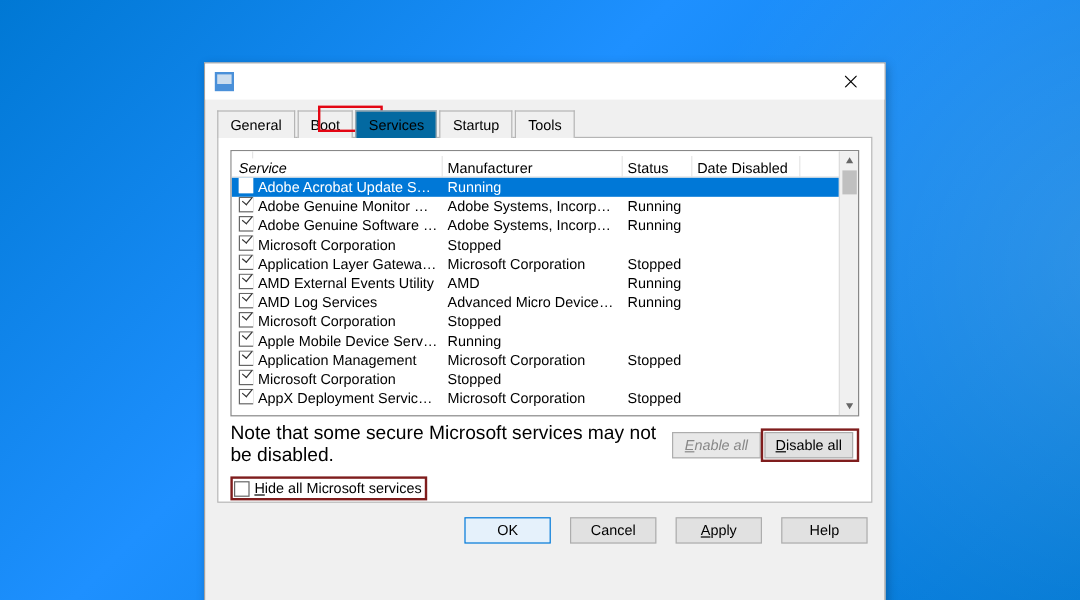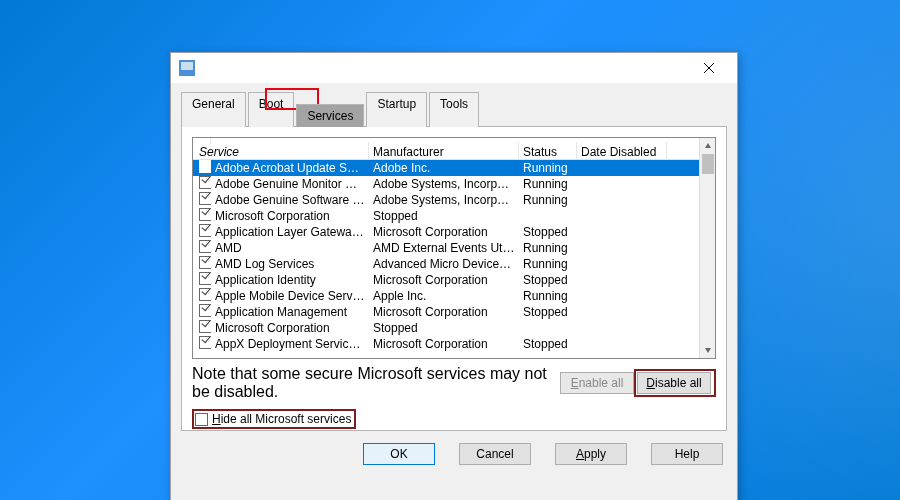--- a/index.html
+++ b/index.html
@@ -60,23 +60,22 @@
   padding: 4px 10px;
   border: 1px solid #b5b5b5;
   border-bottom: none;
   background: #f0f0f0;
   margin-right: 2px;
   position: relative;
   top:1px;
   cursor: pointer;
 }
 .tab.active {
-  background: #a3a3a3;
+  background: #0369a1;
   z-index: 2;
-  margin-top: 12px;
 }
 .tab-highlight {
   position:absolute;
   border: 2px solid #e30613;
   pointer-events:none;
 }
 .panel {
   margin: 0 10px 0 10px;
   border: 1px solid #b5b5b5;
   background: #fff;
@@ -164,36 +163,36 @@
 .note-row .note { flex:1; font-size:16px; }
 .btn {
   min-width: 74px;
   padding: 3px 8px;
   border:1px solid #adadad;
   background:#e1e1e1;
   font-size:12px;
   cursor:pointer;
   margin-left:8px;
 }
-.btn:disabled { color:#888; background:#e8e8e8; cursor:default; }
+.btn:disabled { color:#888; background:#e8e8e8; cursor:default;font-style:italic; }
 .hide-row {
   margin-top: 8px;
   display:flex;
   align-items:flex-start;
   gap:4px;
 }
 .hide-row .chk { margin-left:0; }
 .red-box { border:2px solid #7f1d1d; padding:1px 3px 1px 1px; display:inline-flex; align-items:center; gap:4px; }
 .dialog-buttons {
   display:flex;
   justify-content:flex-end;
   padding: 12px 14px 0 0;
   gap:8px;
 }
-.dialog-buttons .btn { min-width:72px;margin-left:16px; }
+.dialog-buttons .btn { min-width:72px; }
 .dialog-buttons .btn.primary { border:1px solid #0078d7; background:#e5f1fb; }
 .underline-first::first-letter { text-decoration: underline; }
 </style>
 </head>
 <body>
 
 <div class="desktop-rays"></div>
 
 <div class="window">
   <div class="titlebar">
@@ -222,21 +221,20 @@
         <div class="col"></div>
         <div class="col" style="grid-column:1 / span 2; padding-left:6px;font-style:italic;">Service</div>
         <div class="col">Manufacturer</div>
         <div class="col">Status</div>
         <div class="col">Date Disabled</div>
       </div>
       <div class="list-body" id="list-body">
           <div class="list-row selected">
             <div class="cell"><span class="chk checked"></span></div>
             <div class="cell">Adobe Acrobat Update Service</div>
-            <div class="cell">Adobe Inc.</div>
             <div class="cell">Running</div>
             <div class="cell"></div>
           </div>
           <div class="list-row">
             <div class="cell"><span class="chk checked"></span></div>
             <div class="cell">Adobe Genuine Monitor Service</div>
             <div class="cell">Adobe Systems, Incorpora...</div>
             <div class="cell">Running</div>
             <div class="cell"></div>
           </div>
@@ -255,43 +253,41 @@
           </div>
           <div class="list-row">
             <div class="cell"><span class="chk checked"></span></div>
             <div class="cell">Application Layer Gateway Service</div>
             <div class="cell">Microsoft Corporation</div>
             <div class="cell">Stopped</div>
             <div class="cell"></div>
           </div>
           <div class="list-row">
             <div class="cell"><span class="chk checked"></span></div>
+            <div class="cell">AMD External Events Utility</div>
             <div class="cell">AMD</div>
-            <div class="cell">AMD External Events Utility</div>
             <div class="cell">Running</div>
             <div class="cell"></div>
           </div>
           <div class="list-row">
             <div class="cell"><span class="chk checked"></span></div>
             <div class="cell">AMD Log Services</div>
             <div class="cell">Advanced Micro Devices, I...</div>
             <div class="cell">Running</div>
             <div class="cell"></div>
           </div>
           <div class="list-row">
             <div class="cell"><span class="chk checked"></span></div>
-            <div class="cell">Application Identity</div>
             <div class="cell">Microsoft Corporation</div>
             <div class="cell">Stopped</div>
             <div class="cell"></div>
           </div>
           <div class="list-row">
             <div class="cell"><span class="chk checked"></span></div>
             <div class="cell">Apple Mobile Device Service</div>
-            <div class="cell">Apple Inc.</div>
             <div class="cell">Running</div>
             <div class="cell"></div>
           </div>
           <div class="list-row">
             <div class="cell"><span class="chk checked"></span></div>
             <div class="cell">Application Management</div>
             <div class="cell">Microsoft Corporation</div>
             <div class="cell">Stopped</div>
             <div class="cell"></div>
           </div>

